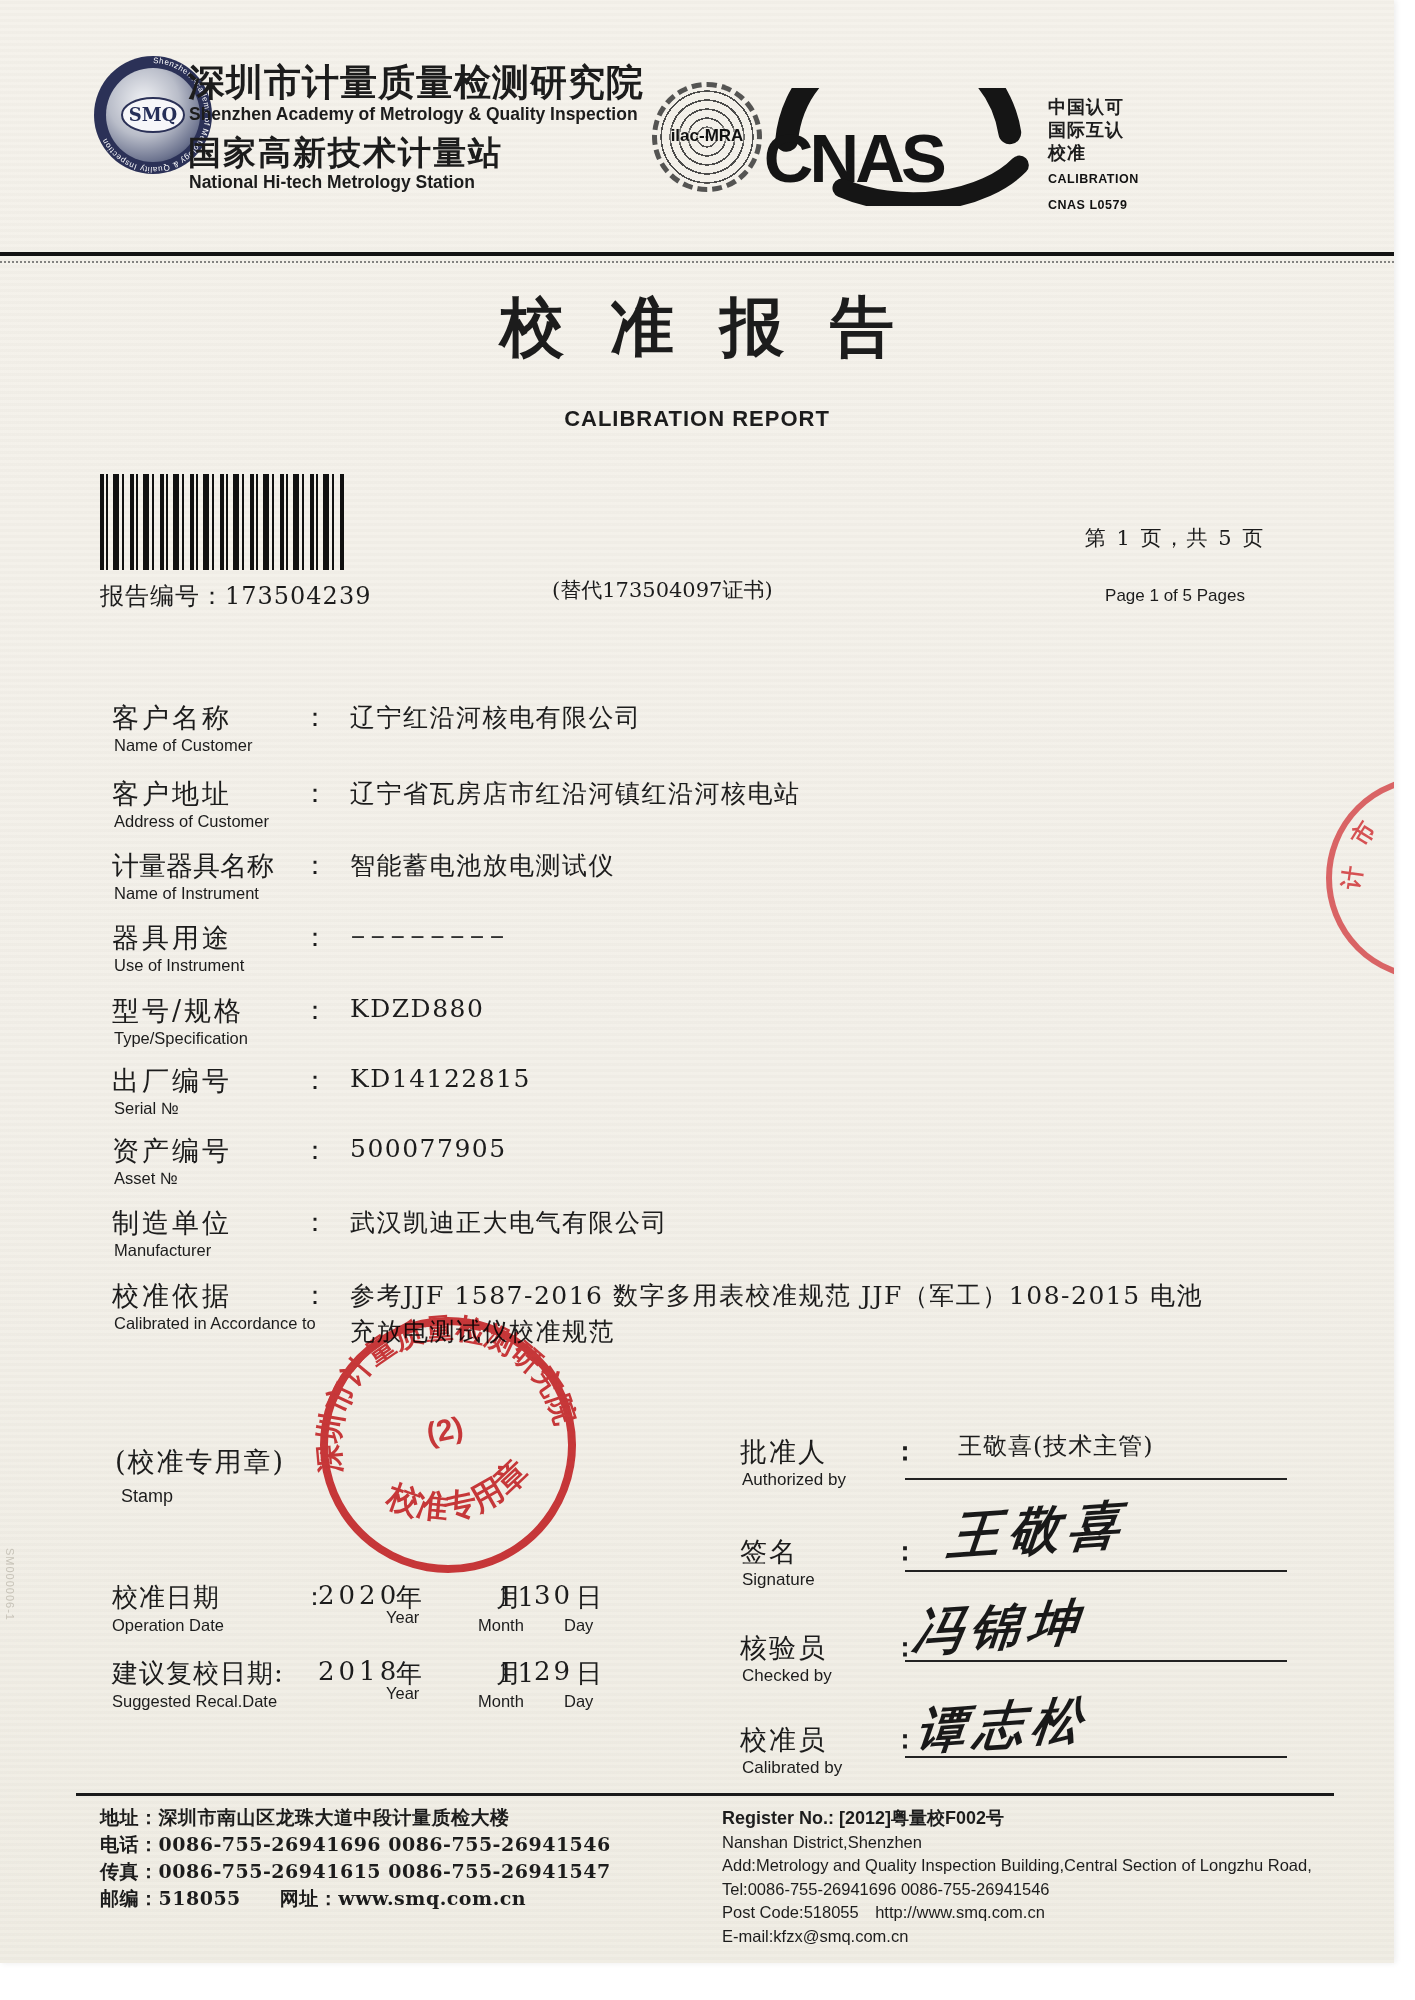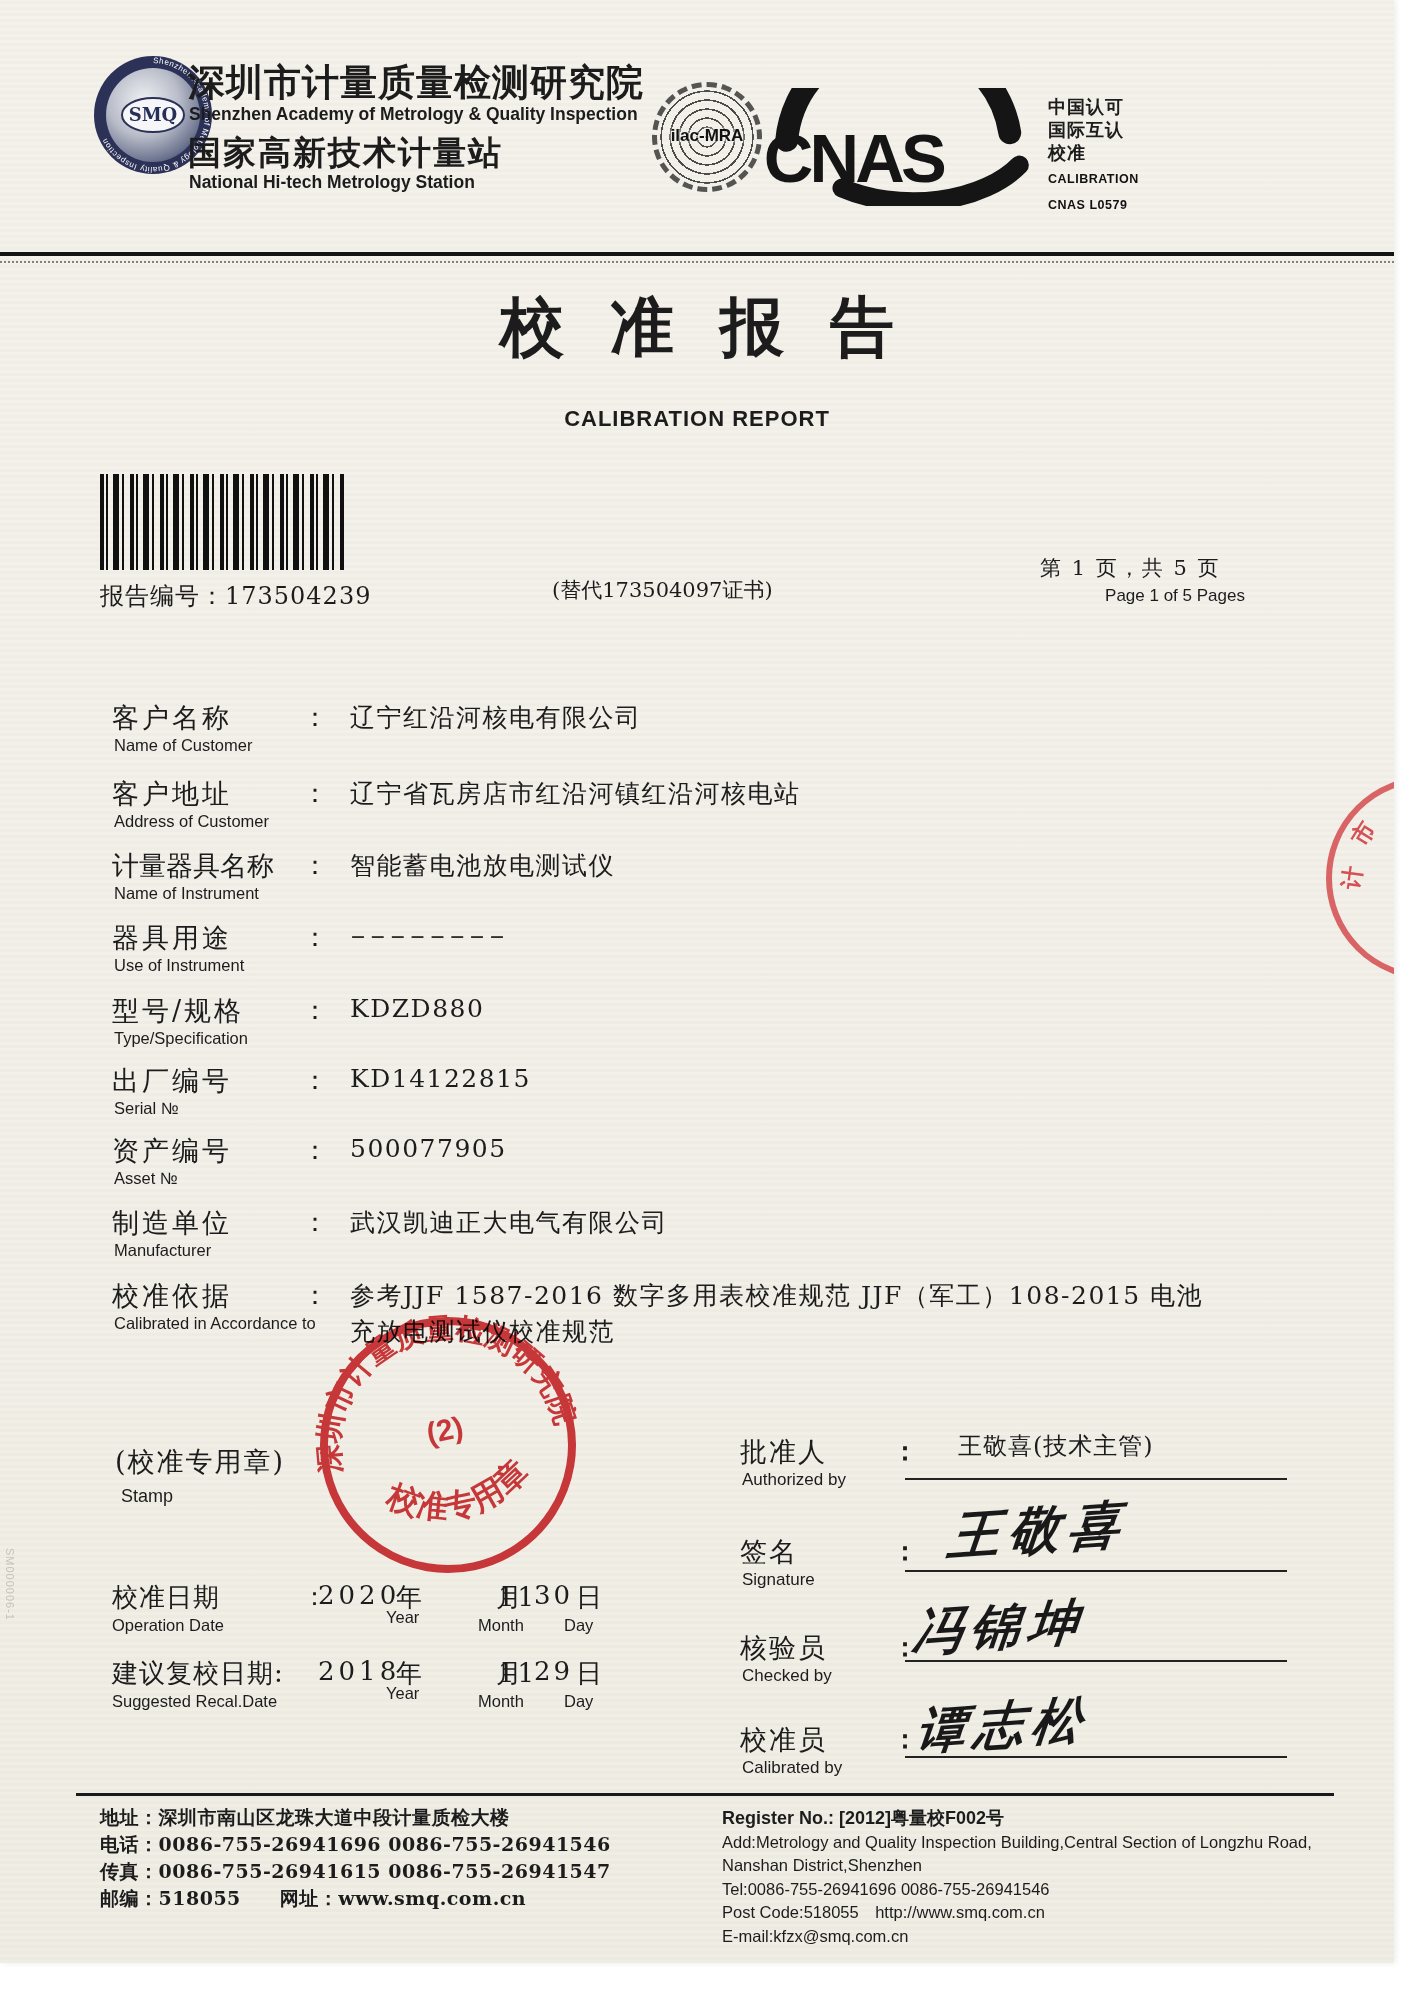--- a/index.html
+++ b/index.html
@@ -39,21 +39,21 @@
   .title-cn{left:0;top:284px;width:1394px;text-align:center;font-size:64px;font-weight:bold;
       letter-spacing:46px;text-indent:46px;white-space:nowrap;}
   .title-en{left:0;top:406px;width:1394px;text-align:center;font-size:22px;font-weight:bold;letter-spacing:1px;}
 
   
   .barcode{left:100px;top:474px;width:246px;height:96px;
       background:repeating-linear-gradient(90deg,#101010 0 4px,transparent 4px 6px,#101010 6px 8px,
       transparent 8px 13px,#101010 13px 19px,transparent 19px 22px,#101010 22px 24px,transparent 24px 30px);}
   .report-no{left:100px;top:580px;font-family:"DejaVu Serif",serif;font-size:24px;letter-spacing:1px;}
   .replace-note{left:552px;top:576px;font-family:"DejaVu Serif",serif;font-size:21px;}
-  .page-cn{left:1040px;top:554px;width:270px;font-family:"DejaVu Serif",serif;
+  .page-cn{left:1040px;top:524px;width:270px;text-align:center;font-family:"DejaVu Serif",serif;
       font-size:21px;letter-spacing:2px;}
   .page-en{left:1040px;top:586px;width:270px;text-align:center;font-size:17px;}
 
   
   .frow{position:absolute;left:112px;width:1240px;height:70px;}
   .f-cn{position:absolute;left:0;top:0;font-family:"DejaVu Serif",serif;font-size:27px;letter-spacing:3px;white-space:nowrap;}
   .f-colon{position:absolute;left:190px;top:0;font-family:"DejaVu Serif",serif;font-size:26px;}
   .f-value{position:absolute;left:238px;top:1px;font-family:"DejaVu Serif",serif;font-size:25px;
       letter-spacing:1.5px;white-space:nowrap;}
   .f-value2{position:absolute;left:238px;top:37px;font-family:"DejaVu Serif",serif;font-size:25px;
@@ -311,21 +311,21 @@
 
   <div class="abs foot-left">
     <div>地址：深圳市南山区龙珠大道中段计量质检大楼</div>
     <div>电话：0086-755-26941696 0086-755-26941546</div>
     <div>传真：0086-755-26941615 0086-755-26941547</div>
     <div>邮编：518055　　网址：www.smq.com.cn</div>
   </div>
 
   <div class="abs foot-right">
     <div class="fr-bold">Register No.: [2012]粤量校F002号</div>
+    <div>Nanshan District,Shenzhen</div>
     <div>Add:Metrology and Quality Inspection Building,Central Section of Longzhu Road,</div>
-    <div>Nanshan District,Shenzhen</div>
     <div>Tel:0086-755-26941696 0086-755-26941546</div>
     <div>Post Code:518055　http://www.smq.com.cn</div>
     <div>E-mail:kfzx@smq.com.cn</div>
   </div>
 
   <div class="abs scan-code">SM000006-1</div>
 </div>
 
 </body></html>

